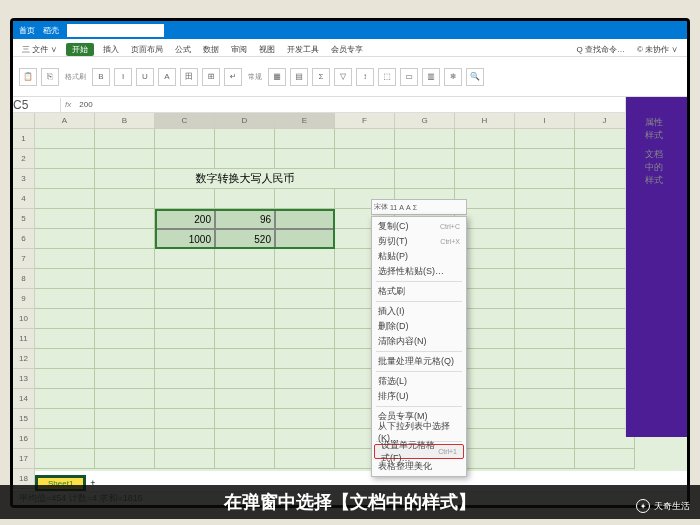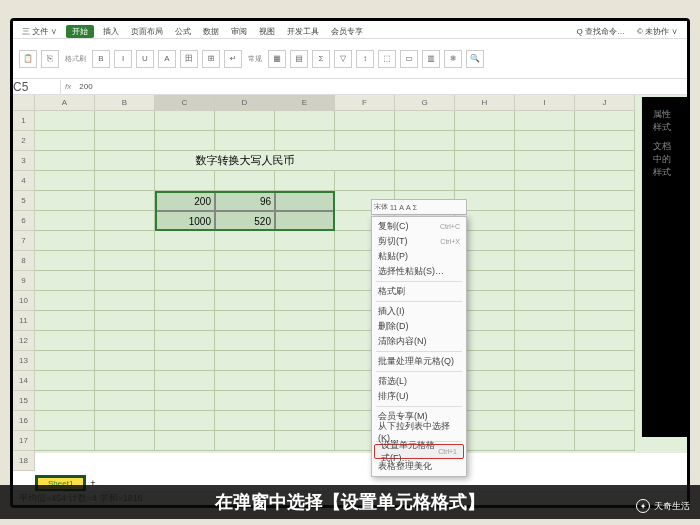--- a/index.html
+++ b/index.html
@@ -26,41 +26,46 @@
 .cols{flex:1;position:relative}
 .ch{height:16px;display:flex}
 .chc{width:60px;border-right:1px solid #cfcfc0;border-bottom:1px solid #cfcfc0;display:flex;align-items:center;justify-content:center;font-size:8px;color:#666;background:#e8e8dc}
 .chc.sel{background:#d0d0c4}
 .rows{}
 .row{height:20px;display:flex}
 .cell{width:60px;border-right:1px solid #b8c9a8;border-bottom:1px solid #b8c9a8;display:flex;align-items:center;padding:0 3px;font-size:10px}
 .cell.r{justify-content:flex-end}
 .cell.hdr{justify-content:center;font-size:11px}
 .selrange{position:absolute;border:2px solid #2e7d32;background:rgba(46,125,50,0.05);pointer-events:none}
-.rightpanel{position:absolute;right:0;top:76px;width:46px;height:340px;background:#000000;border-left:1px solid #ddd;padding:11px;font-size:7px;color:#888}
+.rightpanel{position:absolute;right:0;top:76px;width:62px;height:340px;background:#4c1d95;border-left:1px solid #ddd;padding:19px;font-size:7px;color:#888}
 .ctxmenu{position:absolute;left:358px;top:195px;width:96px;background:#fafafa;border:1px solid #bbb;box-shadow:2px 2px 6px rgba(0,0,0,0.3);padding:2px 0}
 .ctxrow{height:15px;display:flex;align-items:center;padding:0 6px;font-size:8px;color:#444;gap:0}
 .ctxrow.sep{height:1px;background:#ddd;margin:2px 4px;padding:0}
 .ctxrow.hl{border:1.5px solid #d32f2f;border-radius:2px;margin:0 2px;background:#f0f0f0}
 .ctxsc{margin-left:auto;font-size:7px;color:#999}
 .minibar{position:absolute;left:358px;top:178px;width:96px;height:16px;background:#fafafa;border:1px solid #bbb;display:flex;align-items:center;padding:0 2px;gap:2px}
 .minibar span{font-size:7px;color:#555}
 .sheettabs{position:absolute;bottom:14px;left:22px;height:16px;display:flex;align-items:center;gap:4px}
 .sheettab{background:#fde047;border:3px solid #14532d;padding:1px 10px;font-size:8px;color:#2e7d32}
 .statusbar{position:absolute;bottom:0;left:0;right:0;height:14px;background:#f0f0e8;border-top:1px solid #ddd;padding:0 6px;font-size:7px;color:#777;display:flex;align-items:center}
 .caption{position:absolute;bottom:6px;left:0;right:0;height:34px;background:rgba(10,10,10,0.85);color:#fff;display:flex;align-items:center;justify-content:center;font-size:18px;font-weight:bold}
 .wm{position:absolute;right:10px;bottom:12px;color:#fff;font-size:11px;display:flex;align-items:center;gap:4px}
 .wmicon{width:14px;height:14px;border:1.5px solid #fff;border-radius:50%;display:flex;align-items:center;justify-content:center;font-size:8px}
 </style>
 </head>
 <body>
 
 <div class="monitor">
 <div class="screen">
 
+<div class="titlebar">
+  <span>首页</span>
+  <span>稻壳</span>
+  <span class="tab-doc">新建 XLSX 工作表.xlsx</span>
+</div>
 
 <div class="menubar">
   <span>三 文件 ∨</span>
   <span class="mi-active">开始</span>
   <span>插入</span>
   <span>页面布局</span>
   <span>公式</span>
   <span>数据</span>
   <span>审阅</span>
   <span>视图</span>
@@ -418,17 +423,17 @@
   <span>+</span>
 </div>
 
 <div class="statusbar">
   <span>平均值=454 计数=4 求和=1816</span>
 </div>
 
 </div>
 </div>
 
-<div class="caption">在弹窗中选择【设置单元格格式】</div>
+<div class="caption">在弹窗中选择【文档中的样式】</div>
 <div class="wm">
   <span class="wmicon">✦</span>
   <span>天奇生活</span>
 </div>
 
 </body></html>

